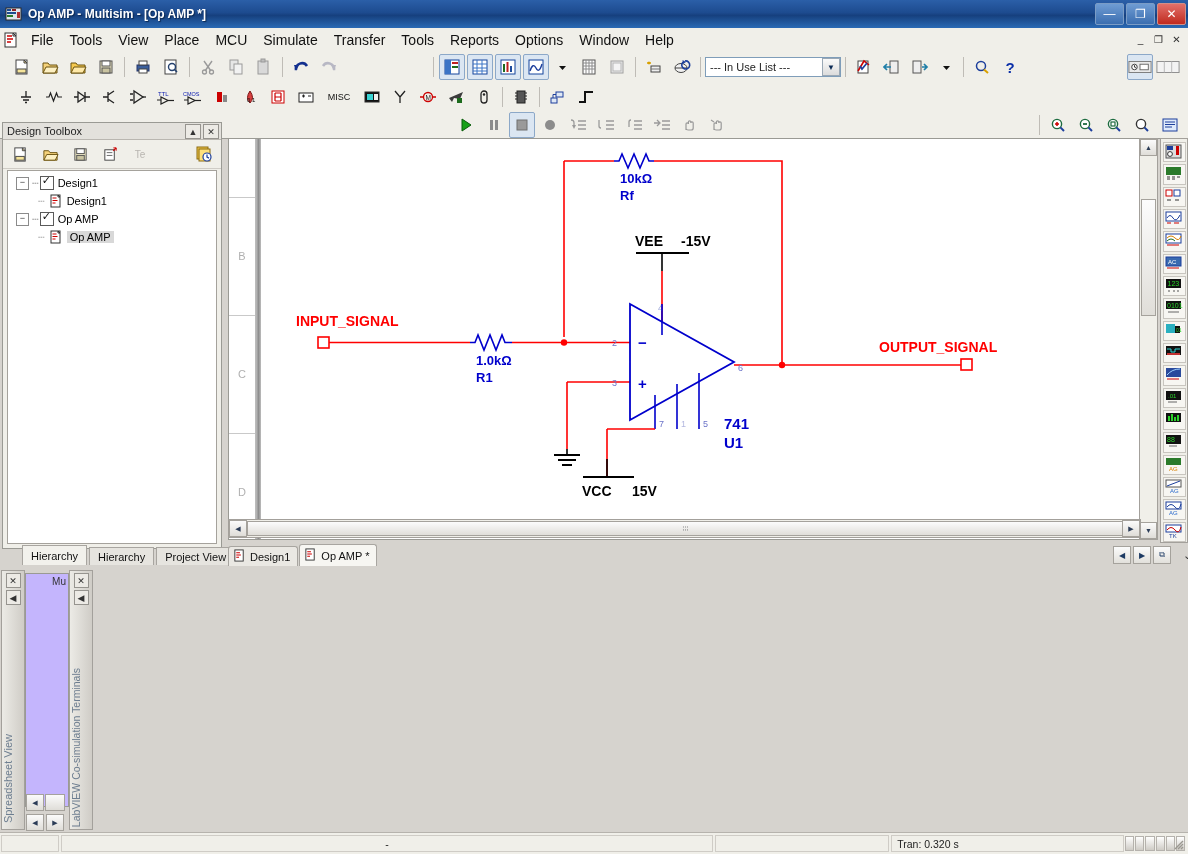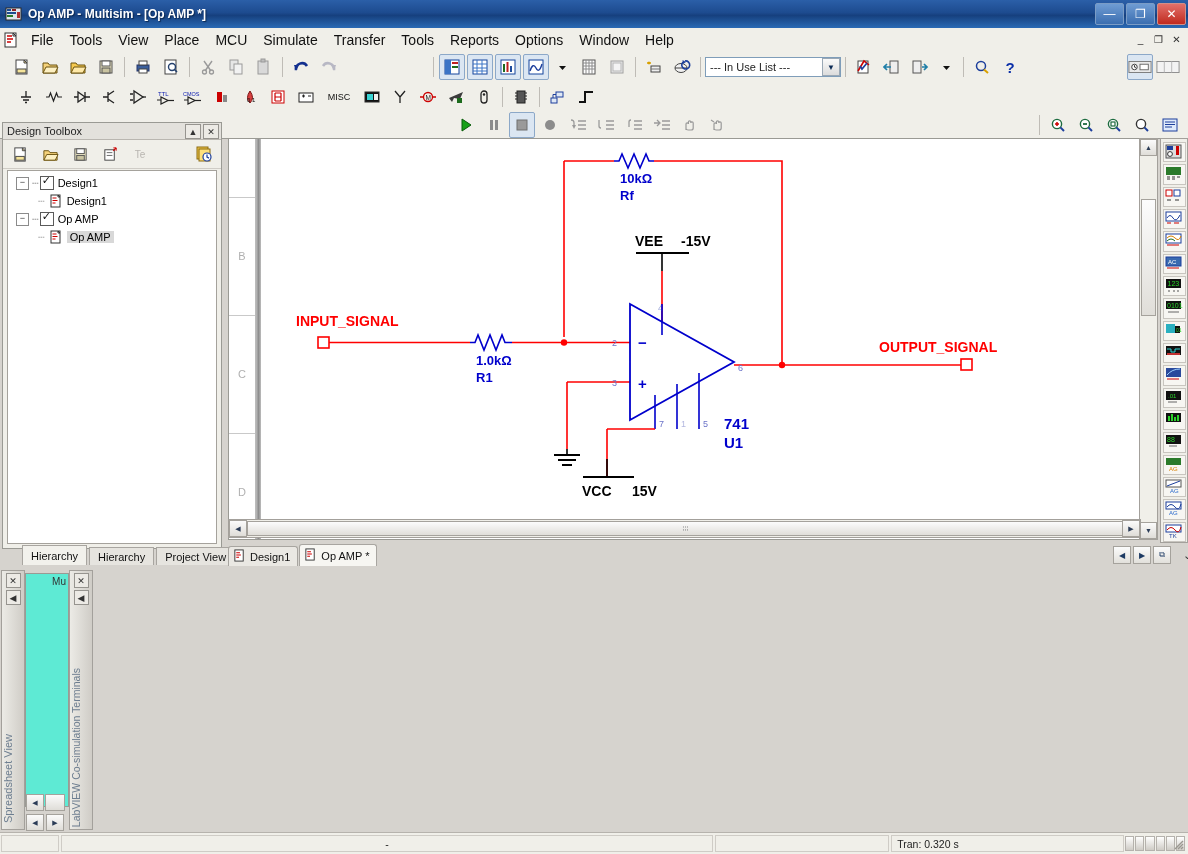--- a/index.html
+++ b/index.html
@@ -121,21 +121,21 @@
 
   
   .botpanel{position:absolute;left:0;top:568px;width:1188px;height:264px;background:#d6d3ce;}
   .sideStrip{position:absolute;top:0;width:22px;background:linear-gradient(to right,#ecebe6,#cfccc6);
     border:1px solid #a3a09b;}
   .sideStrip .x{width:13px;height:13px;margin:2px auto 2px;border:1px solid #96948f;background:#eceae5;
     display:flex;align-items:center;justify-content:center;font-size:9px;color:#333;}
   .sideStrip .vlabel{position:absolute;bottom:6px;left:0;width:22px;
     writing-mode:vertical-rl;transform:rotate(180deg);text-align:left;
     color:#6d7e90;font-size:11px;white-space:nowrap;}
-  .miniPane{position:absolute;background:#5eead4;border:1px solid #9a9a94;}
+  .miniPane{position:absolute;background:#c4b5fd;border:1px solid #9a9a94;}
 
   
   .statusbar{position:absolute;left:0;top:832px;width:1188px;height:21px;
      background:#f0efe9;border-top:1px solid #b6b3ad;display:flex;align-items:center;}
   .sb-cell{height:17px;border:1px solid #cfccc6;margin:1px 1px;display:flex;align-items:center;
      padding:0 5px;font-size:10.5px;color:#222;box-sizing:border-box;}
   .grip{position:absolute;right:1px;bottom:1px;width:16px;height:16px;}
 </style>
 </head>
 <body>

